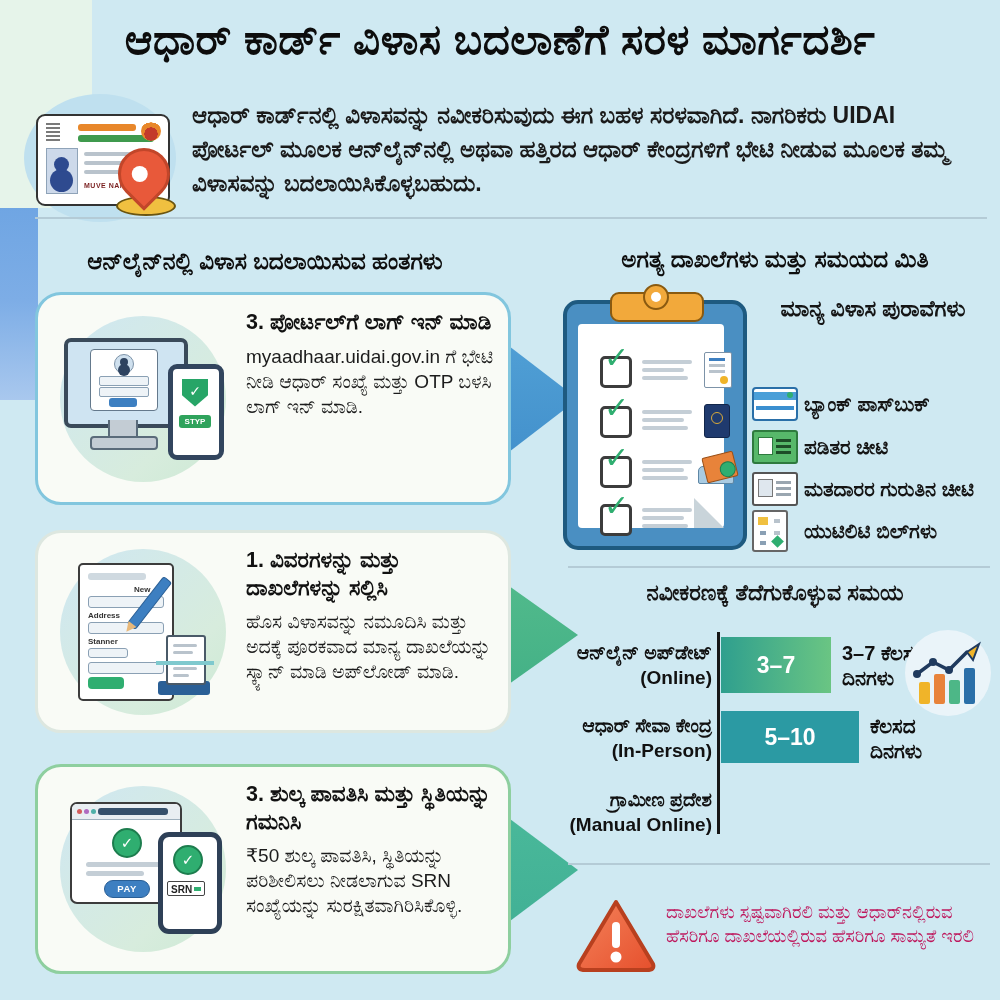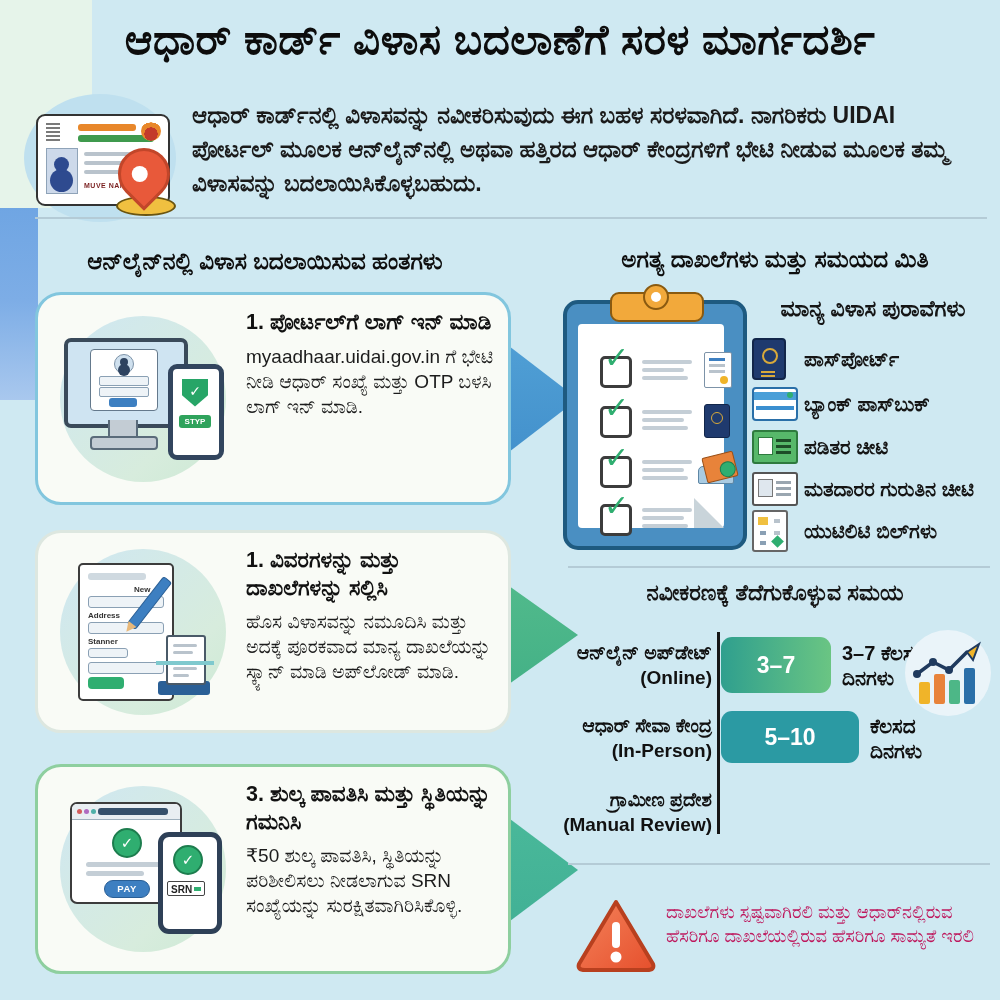--- a/index.html
+++ b/index.html
@@ -135,21 +135,21 @@
   .ic-voter{width:42px;height:30px;background:#fff;border:2px solid #555;border-radius:3px;}
   .ic-voter:before{content:"";position:absolute;left:4px;top:5px;width:13px;height:16px;background:#dfe7ee;border:1px solid #777;}
   .ic-voter:after{content:"";position:absolute;left:22px;top:7px;width:15px;height:3px;background:#9aa6b0;box-shadow:0 6px 0 #9aa6b0,0 12px 0 #9aa6b0;}
   .ic-bill{width:32px;height:38px;background:#fff;border:2px solid #666;border-radius:3px;}
   .ic-bill:before{content:"";position:absolute;left:4px;top:5px;width:10px;height:8px;background:#f0c040;box-shadow:14px 0 0 -2px #b9c3cc,0 12px 0 -2px #8aa0b4,14px 12px 0 -2px #b9c3cc,0 22px 0 -2px #8aa0b4;}
   .ic-bill:after{content:"";position:absolute;right:4px;bottom:4px;width:9px;height:9px;background:#2fae70;transform:rotate(45deg);}
   
   .tl-head{position:absolute;left:555px;top:580px;width:440px;text-align:center;font-size:22px;font-weight:800;}
   .tl-axis{position:absolute;left:717px;top:632px;width:3px;height:202px;background:#161616;}
   .tl-label{position:absolute;left:545px;width:167px;text-align:right;font-size:19px;line-height:1.3;font-weight:600;color:#111;}
-  .tl-bar{position:absolute;left:721px;color:#fff;font-weight:800;font-size:23px;display:flex;align-items:center;justify-content:center;border-radius:11px;}
+  .tl-bar{position:absolute;left:721px;color:#fff;font-weight:800;font-size:23px;display:flex;align-items:center;justify-content:center;}
   .tl-after{position:absolute;font-size:20px;line-height:1.25;font-weight:600;color:#111;}
   .tl-bar3{justify-content:flex-start;padding-left:88px;box-sizing:border-box;font-size:21px;white-space:nowrap;}
   .chart-badge{position:absolute;left:905px;top:630px;width:86px;height:86px;border-radius:50%;background:#eaf4f9;z-index:2;}
   
   .warn-head{position:absolute;left:666px;top:892px;width:334px;font-size:22px;font-weight:800;}
   .warn-body{position:absolute;left:666px;top:900px;width:334px;font-size:18px;line-height:1.35;font-weight:500;color:#be185d;}
   .warn-ic{position:absolute;left:573px;top:896px;width:86px;height:80px;}
 </style>
 </head>
 <body>
@@ -196,21 +196,21 @@
         </div>
       </div>
       <div class="mon-neck"></div>
       <div class="mon-base"></div>
       <div class="ph1">
         <div class="shield">✓</div>
         <div class="styp">STYP</div>
       </div>
     </div>
     <div class="step-text">
-      <div class="step-title">1. ಪೋರ್ಟಲ್‌ಗೆ ಲಾಗ್ ಇನ್ ಮಾಡಿ</div>
+      <div class="step-title">3. ಪೋರ್ಟಲ್‌ಗೆ ಲಾಗ್ ಇನ್ ಮಾಡಿ</div>
       <div class="step-body">myaadhaar.uidai.gov.in ಗೆ ಭೇಟಿ ನೀಡಿ ಆಧಾರ್ ಸಂಖ್ಯೆ ಮತ್ತು OTP ಬಳಸಿ ಲಾಗ್ ಇನ್ ಮಾಡಿ.</div>
     </div>
   </div>
 
   <div class="card card2">
     <div class="illus">
       <div class="form">
         <div class="tl"></div>
         <div class="lbl" style="top:20px;padding-left:46px;">New</div>
         <div class="fin" style="top:31px;"></div>
@@ -304,24 +304,20 @@
           </div>
       </div>
       <div class="fold"></div>
     </div>
     <div class="clip-top"></div>
     <div class="clip-hole"></div>
   </div>
 
   <div class="sub-head">ಮಾನ್ಯ ವಿಳಾಸ ಪುರಾವೆಗಳು</div>
 
-  <div class="doc-item" style="top:339px;">
-    <div class="dic ic-pass"></div>
-    <div class="doc-lab">ಪಾಸ್‌ಪೋರ್ಟ್</div>
-  </div>
   <div class="doc-item" style="top:384px;">
     <div class="dic ic-book"></div>
     <div class="doc-lab">ಬ್ಯಾಂಕ್ ಪಾಸ್‌ಬುಕ್</div>
   </div>
   <div class="doc-item" style="top:427px;">
     <div class="dic ic-ration"></div>
     <div class="doc-lab">ಪಡಿತರ ಚೀಟಿ</div>
   </div>
   <div class="doc-item" style="top:469px;">
     <div class="dic ic-voter"></div>
@@ -352,21 +348,21 @@
     <span>(In-Person)</span>
   </div>
   <div class="tl-bar" style="top: 711px; height: 52px; background: rgb(43, 154, 163); width: 138px;">5–10</div>
   <div class="tl-after" style="left:870px;top:714px;">
     <span>ಕೆಲಸದ</span><br>
     <span>ದಿನಗಳು</span>
   </div>
 
   <div class="tl-label" style="top:788px;">
     <span>ಗ್ರಾಮೀಣ ಪ್ರದೇಶ</span><br>
-    <span>(Manual Review)</span>
+    <span>(Manual Online)</span>
   </div>
 
   <div class="chart-badge">
     <svg width="86" height="86" viewBox="0 0 86 86">
       <rect x="14" y="52" width="11" height="22" rx="2" fill="#f0b429"></rect>
       <rect x="29" y="44" width="11" height="30" rx="2" fill="#e8833a"></rect>
       <rect x="44" y="50" width="11" height="24" rx="2" fill="#4db787"></rect>
       <rect x="59" y="38" width="11" height="36" rx="2" fill="#2a6fa8"></rect>
       <polyline points="12,44 28,32 44,40 62,22" fill="none" stroke="#1f3a5e" stroke-width="3.5" stroke-linecap="round"></polyline>
       <circle cx="12" cy="44" r="4" fill="#1f3a5e"></circle>

